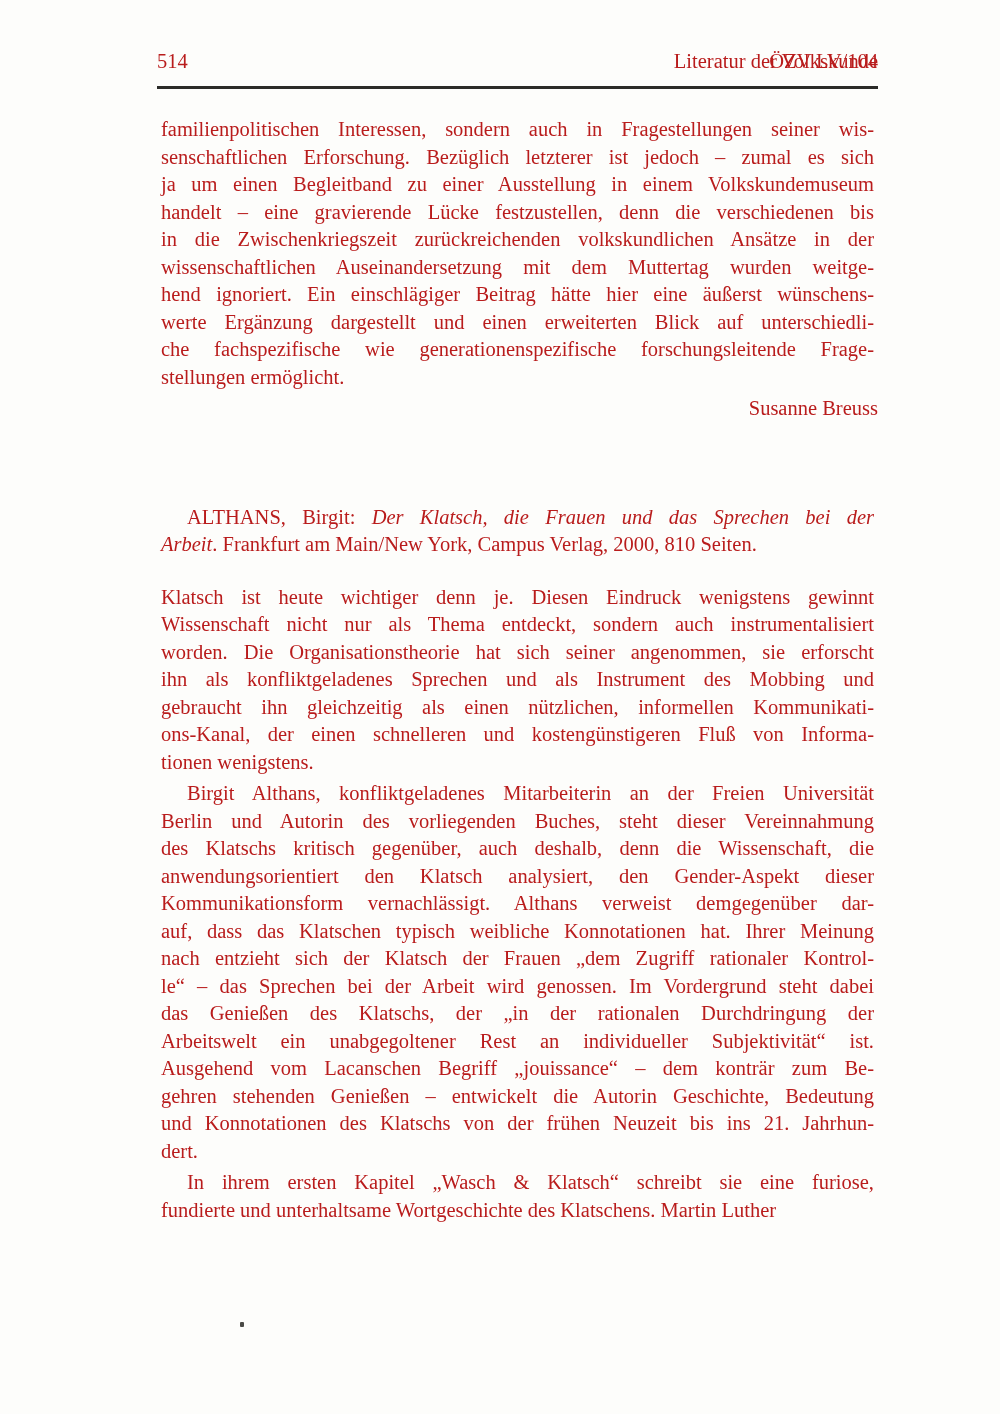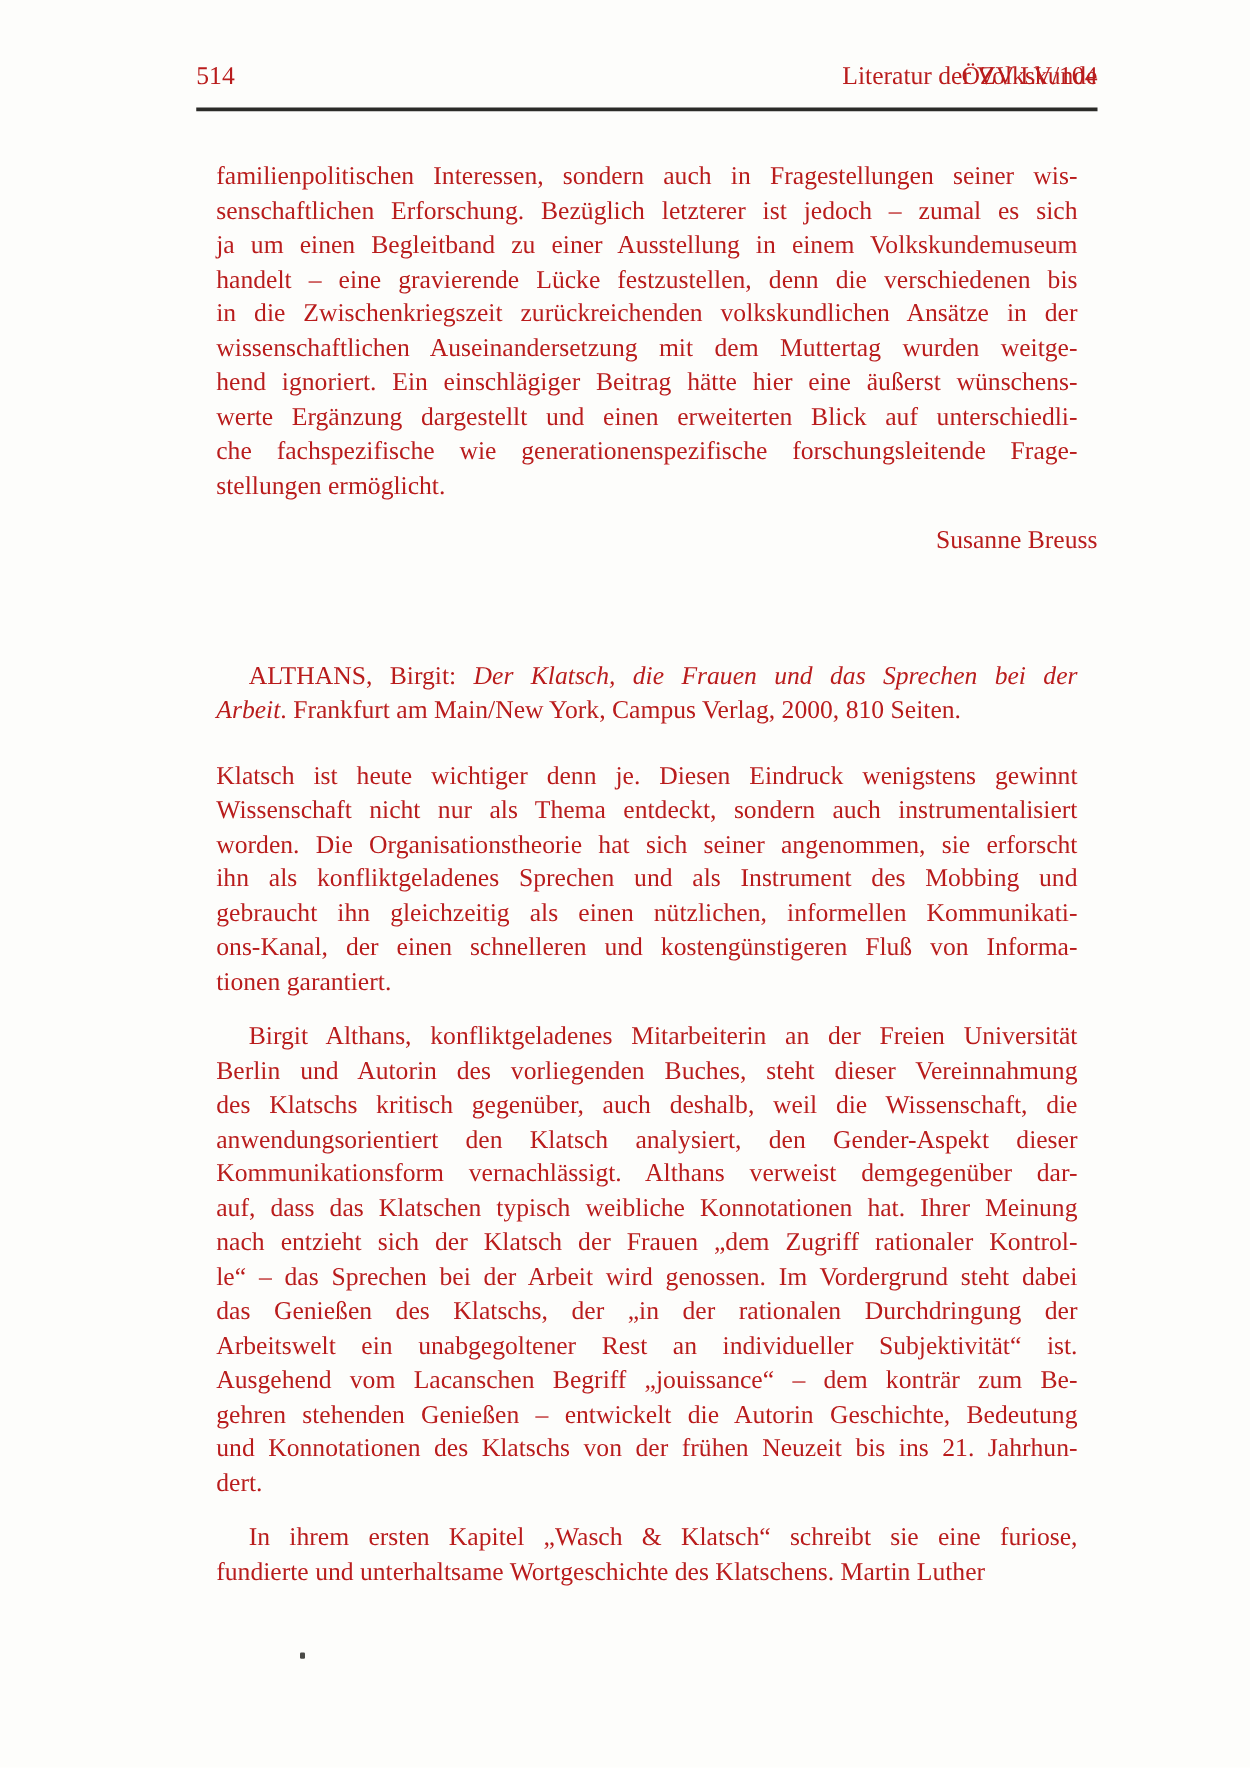--- a/index.html
+++ b/index.html
@@ -31,21 +31,21 @@
     position: absolute;
     left: 157px; width: 721px;
     top: 86px; height: 3px;
     background: #2b2b28;
   }
   .textbody {
     top: 112px;
     font-size: 20.5px;
     line-height: 27.5px;
   }
-  .block { margin: 16px; }
+  .block { margin: 4px; }
   .block.citation { margin-top: 81px; margin-bottom: 25px; }
   .line {
     text-align: justify;
     text-align-last: justify;
   }
   .line.last { text-align-last: left; }
   .line.indent { text-indent: 26px; }
   .it { font-style: italic; }
   .signature { text-align: right; }
   .speck {
@@ -87,26 +87,26 @@
         <div class="line indent"><span>ALTHANS, Birgit: </span><span class="it">Der Klatsch, die Frauen und das Sprechen bei der</span></div>
         <div class="line last"><span class="it">Arbeit</span><span>. Frankfurt am Main/New York, Campus Verlag, 2000, 810 Seiten.</span></div>
       </div>
       <div class="block paragraph">
         <div class="line">Klatsch ist heute wichtiger denn je. Diesen Eindruck wenigstens gewinnt</div>
         <div class="line">Wissenschaft nicht nur als Thema entdeckt, sondern auch instrumentalisiert</div>
         <div class="line">worden. Die Organisationstheorie hat sich seiner angenommen, sie erforscht</div>
         <div class="line">ihn als konfliktgeladenes Sprechen und als Instrument des Mobbing und</div>
         <div class="line">gebraucht ihn gleichzeitig als einen nützlichen, informellen Kommunikati-</div>
         <div class="line">ons-Kanal, der einen schnelleren und kostengünstigeren Fluß von Informa-</div>
-        <div class="line last">tionen garantiert.</div>
+        <div class="line last">tionen wenigstens.</div>
       </div>
       <div class="block paragraph">
         <div class="line indent">Birgit Althans, konfliktgeladenes Mitarbeiterin an der Freien Universität</div>
         <div class="line">Berlin und Autorin des vorliegenden Buches, steht dieser Vereinnahmung</div>
-        <div class="line">des Klatschs kritisch gegenüber, auch deshalb, weil die Wissenschaft, die</div>
+        <div class="line">des Klatschs kritisch gegenüber, auch deshalb, denn die Wissenschaft, die</div>
         <div class="line">anwendungsorientiert den Klatsch analysiert, den Gender-Aspekt dieser</div>
         <div class="line">Kommunikationsform vernachlässigt. Althans verweist demgegenüber dar-</div>
         <div class="line">auf, dass das Klatschen typisch weibliche Konnotationen hat. Ihrer Meinung</div>
         <div class="line">nach entzieht sich der Klatsch der Frauen „dem Zugriff rationaler Kontrol-</div>
         <div class="line">le“ – das Sprechen bei der Arbeit wird genossen. Im Vordergrund steht dabei</div>
         <div class="line">das Genießen des Klatschs, der „in der rationalen Durchdringung der</div>
         <div class="line">Arbeitswelt ein unabgegoltener Rest an individueller Subjektivität“ ist.</div>
         <div class="line">Ausgehend vom Lacanschen Begriff „jouissance“ – dem konträr zum Be-</div>
         <div class="line">gehren stehenden Genießen – entwickelt die Autorin Geschichte, Bedeutung</div>
         <div class="line">und Konnotationen des Klatschs von der frühen Neuzeit bis ins 21. Jahrhun-</div>

